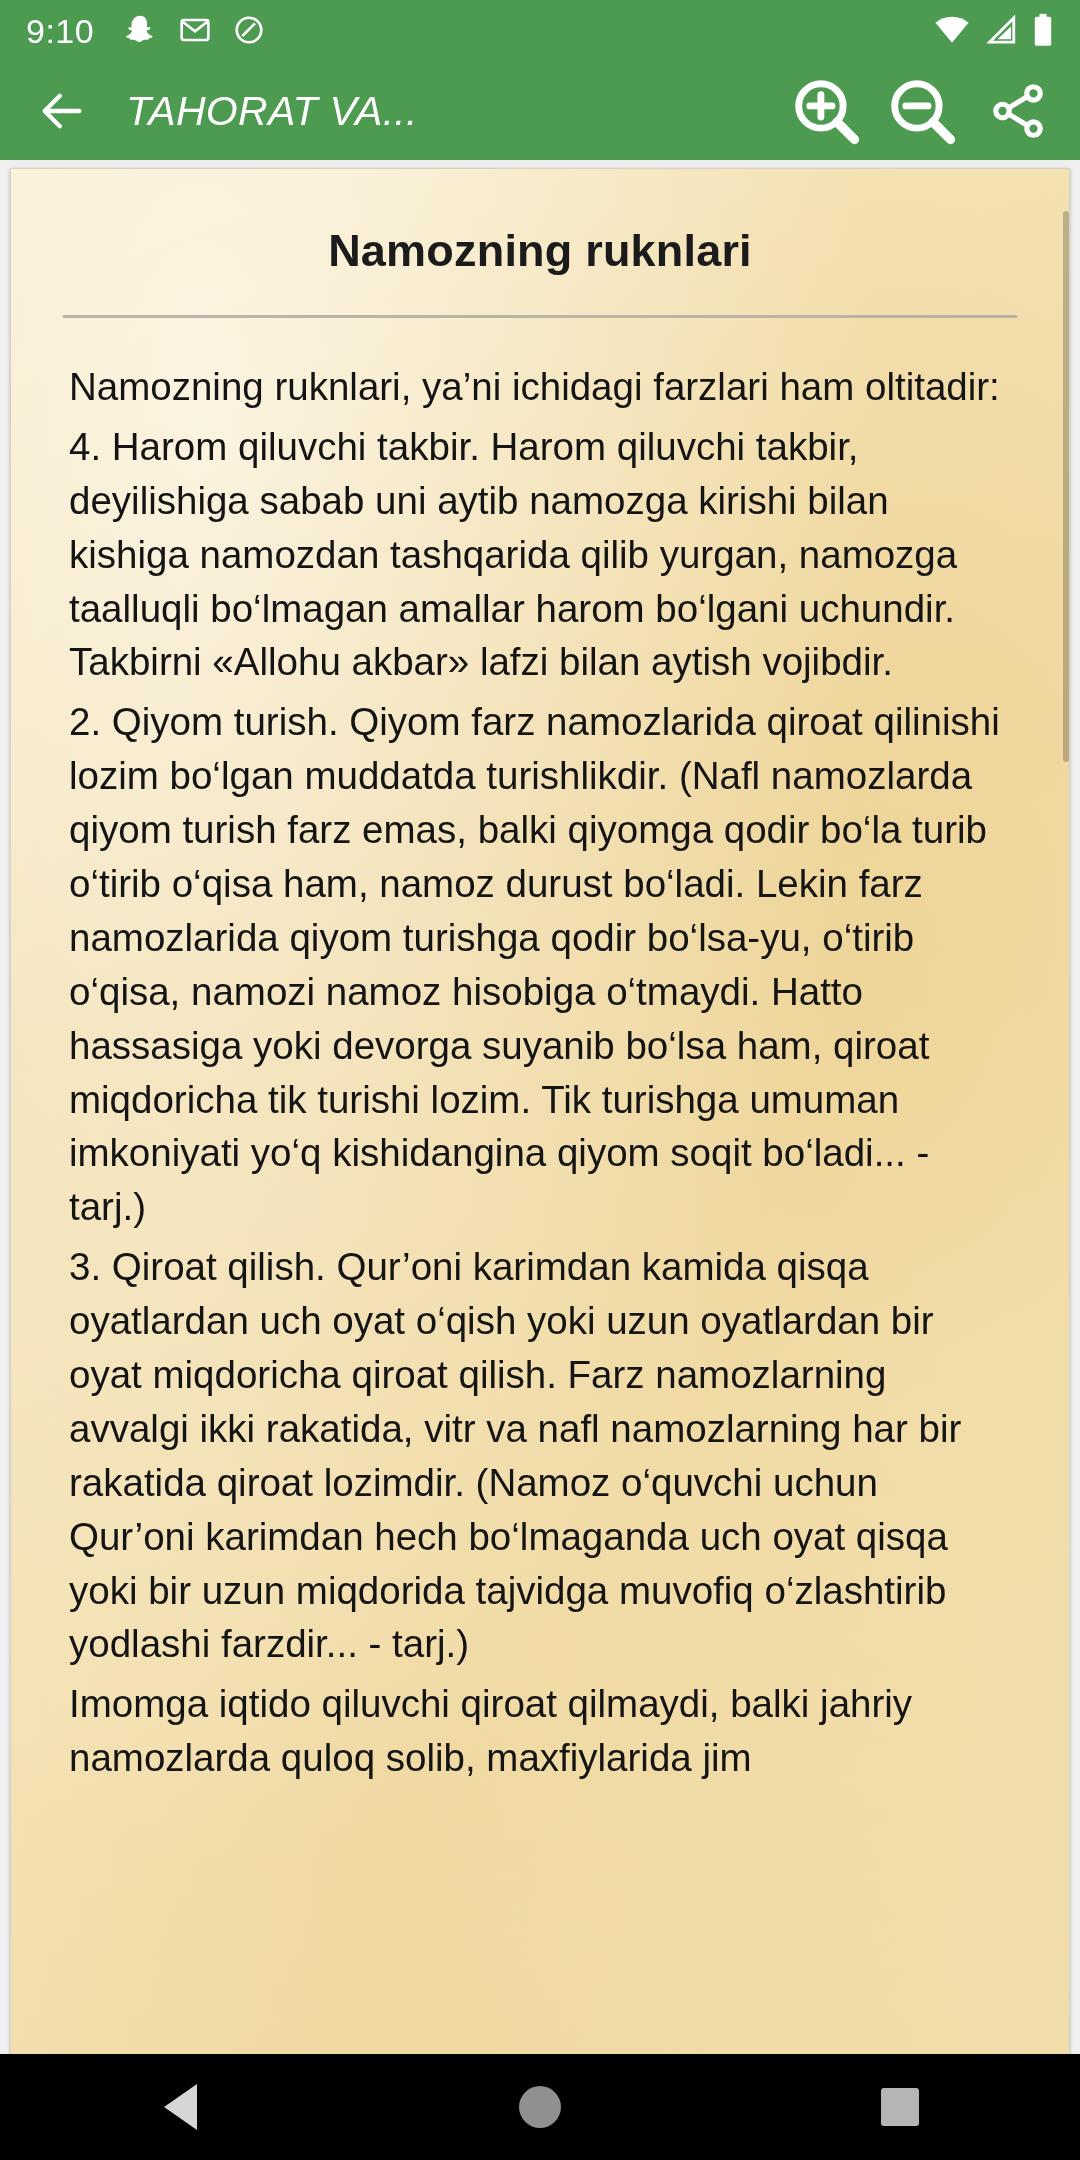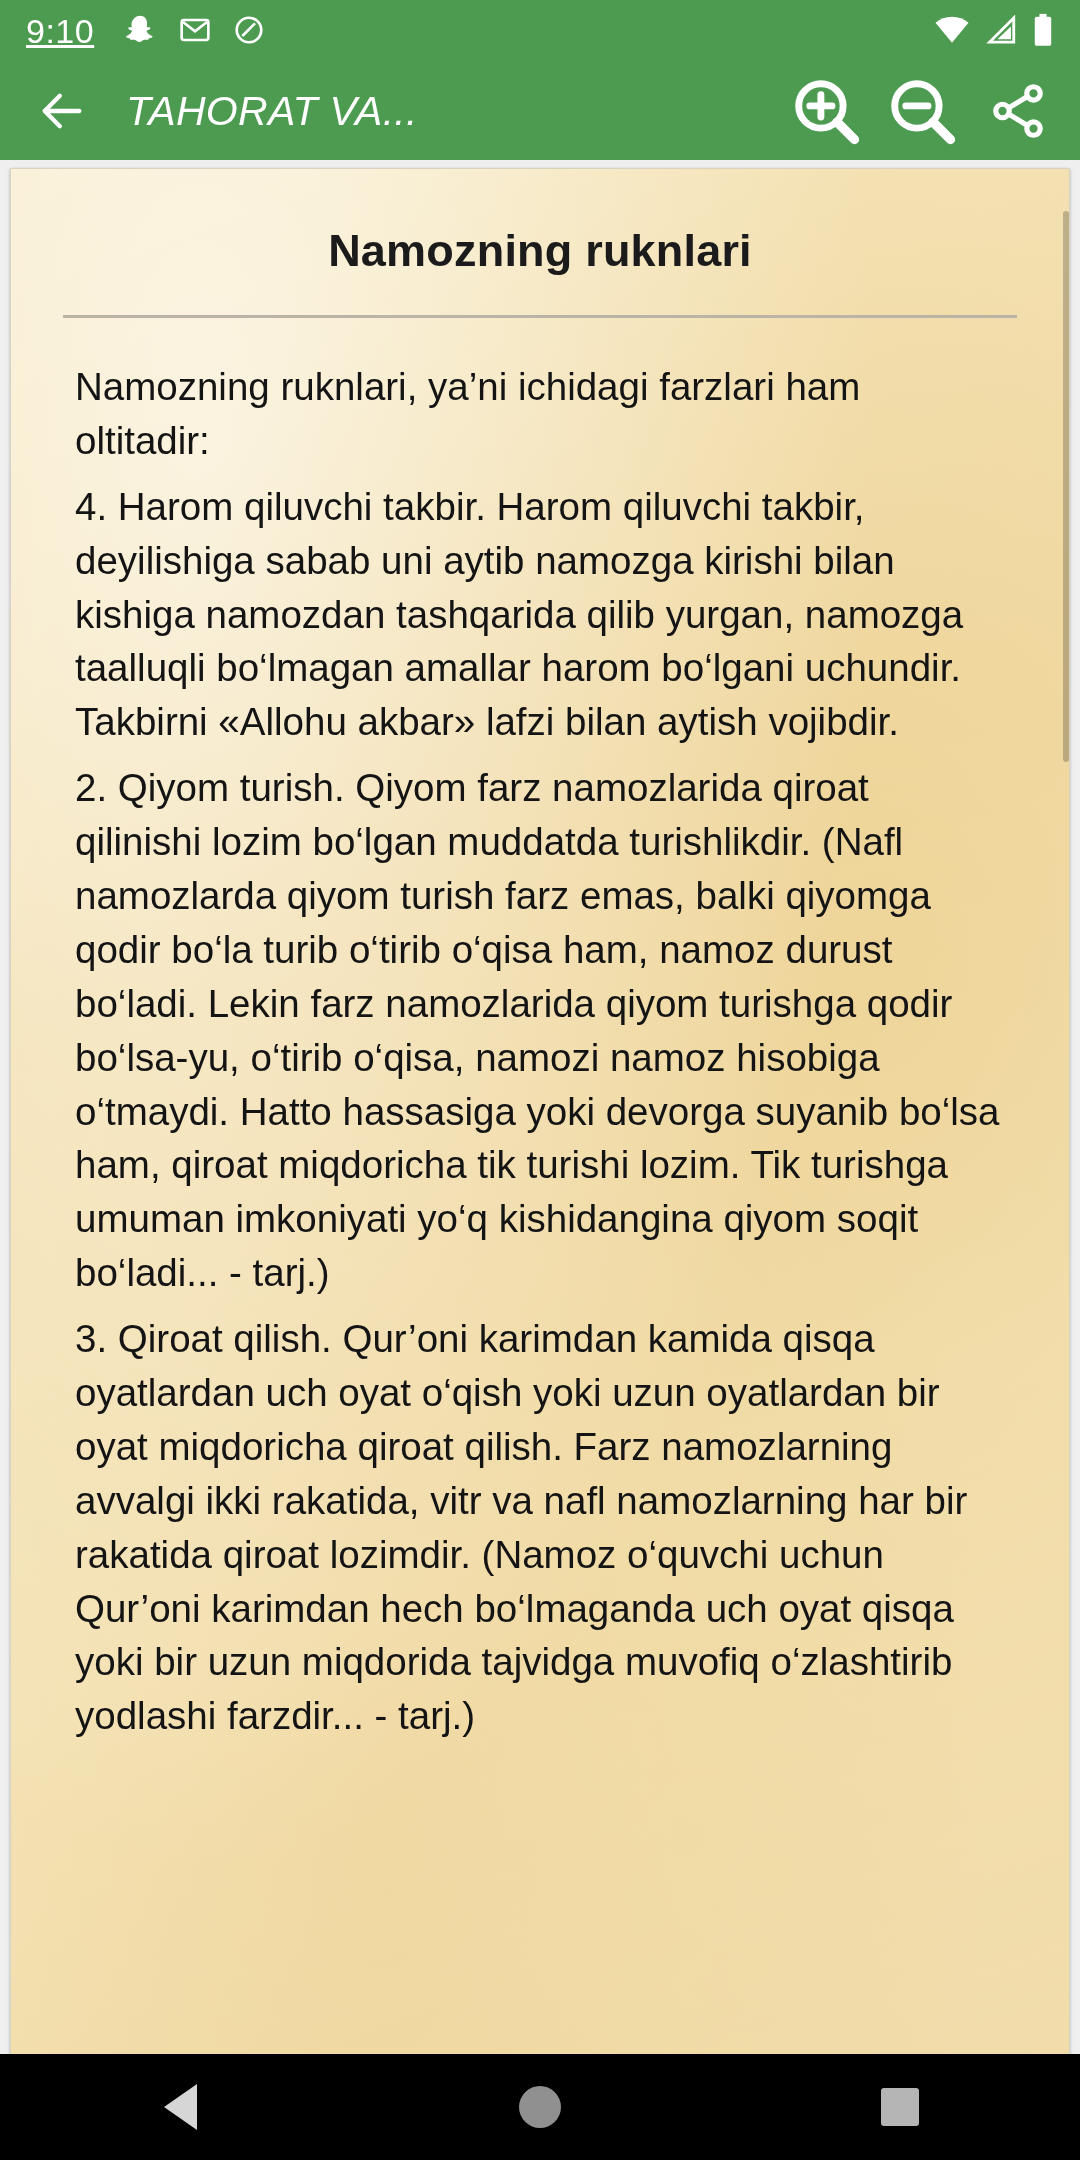--- a/index.html
+++ b/index.html
@@ -31,21 +31,20 @@
     align-items: center;
     padding: 0 26px;
     box-sizing: border-box;
     color: #ffffff;
   }
   .status-clock {
     font-size: 34px;
     letter-spacing: 0.5px;
     color: #ffffff;
     margin-right: 29px;
-    text-decoration: underline;
   }
   .status-icons-left {
     display: flex;
     align-items: center;
     gap: 22px;
   }
   .status-icons-right {
     margin-left: auto;
     display: flex;
     align-items: center;
@@ -132,21 +131,21 @@
     background: #b9b4a5;
     width: 100%;
   }
   .doc-body {
     margin-top: 42px;
     font-size: 38.5px;
     line-height: 1.40;
     color: #141414;
   }
   .doc-body p {
-    margin: 12px;
+    margin: 6px;
   }
 
   
   .card-fade {
     position: absolute;
     left: 0; right: 0; bottom: 0;
     height: 26px;
     background: linear-gradient(to bottom, rgba(243,223,174,0) 0%, rgba(243,223,174,0.9) 70%, rgba(243,223,174,1) 100%);
   }
 
@@ -284,20 +283,21 @@
 
   <div class="content-area">
     <div class="page-card">
       <h1 class="doc-title">Namozning ruknlari</h1>
       <div class="title-rule"></div>
       <div class="doc-body">
         <p>Namozning ruknlari, ya’ni ichidagi farzlari ham oltitadir:</p>
         <p>4.   Harom qiluvchi takbir. Harom qiluvchi takbir, deyilishiga sabab uni aytib namozga kirishi bilan kishiga namozdan tashqarida qilib yurgan, namozga taalluqli bo‘lmagan amallar harom bo‘lgani uchundir. Takbirni «Allohu akbar» lafzi bilan aytish vojibdir.</p>
         <p>2.   Qiyom turish. Qiyom farz namozlarida qiroat qilinishi lozim bo‘lgan muddatda  turishlikdir. (Nafl namozlarda qiyom turish farz emas, balki qiyomga qodir bo‘la turib o‘tirib o‘qisa ham, namoz durust bo‘ladi. Lekin farz namozlarida qiyom turishga qodir bo‘lsa-yu, o‘tirib o‘qisa, namozi namoz hisobiga o‘tmaydi. Hatto hassasiga yoki devorga suyanib bo‘lsa ham, qiroat miqdoricha tik turishi lozim. Tik turishga umuman imkoniyati yo‘q kishidangina qiyom soqit bo‘ladi... - tarj.)</p>
         <p>3.   Qiroat qilish. Qur’oni karimdan kamida qisqa oyatlardan uch oyat o‘qish yoki uzun oyatlardan bir oyat miqdoricha qiroat qilish. Farz namozlarning avvalgi ikki rakatida, vitr va nafl namozlarning har bir rakatida qiroat lozimdir. (Namoz o‘quvchi uchun Qur’oni karimdan hech bo‘lmaganda uch oyat qisqa yoki bir uzun miqdorida tajvidga muvofiq o‘zlashtirib yodlashi farzdir... - tarj.)</p>
+        <p>Imomga iqtido qiluvchi qiroat qilmaydi, balki jahriy namozlarda quloq solib, maxfiylarida jim</p>
       </div>
       <div class="card-fade"></div>
       <div class="scroll-track">
         <div class="scroll-thumb"></div>
       </div>
     </div>
   </div>
 
   <div class="nav-bar">
     <div class="nav-btn">

